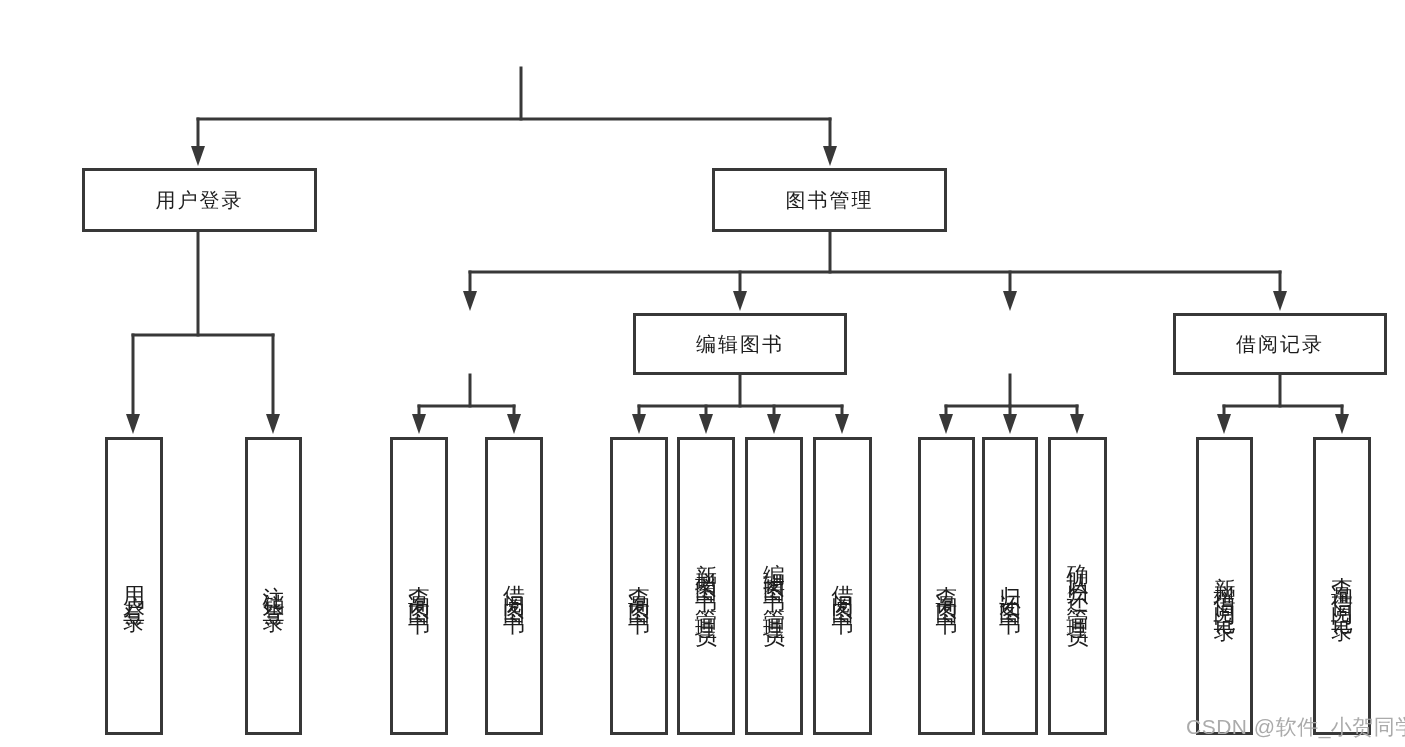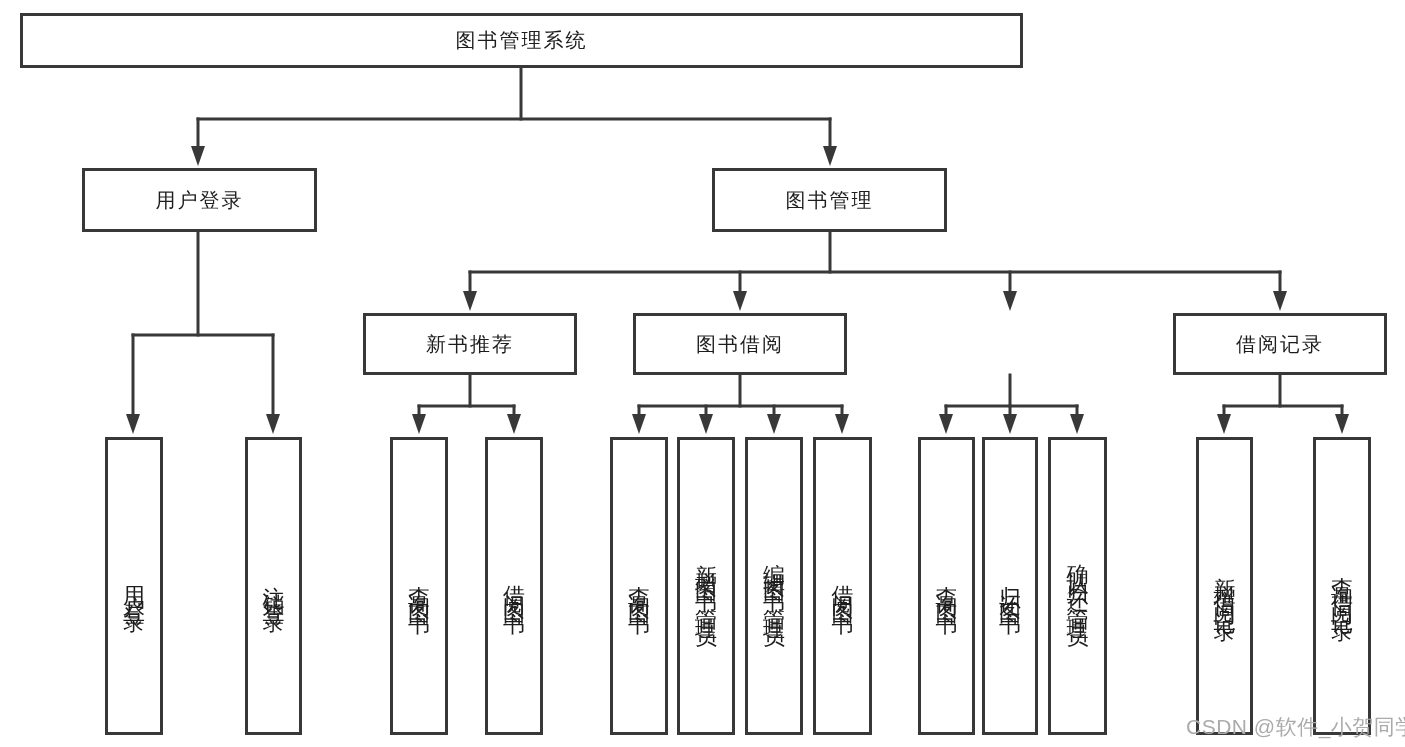--- a/index.html
+++ b/index.html
@@ -117,27 +117,25 @@
     <polygon points="1070,414 1084,414 1077,434" stroke="none"></polygon>
 
     <line x1="1280" y1="375" x2="1280" y2="406" fill="none"></line>
     <line x1="1224" y1="406" x2="1342" y2="406" fill="none"></line>
     <line x1="1224" y1="406" x2="1224" y2="420" fill="none"></line>
     <polygon points="1217,414 1231,414 1224,434" stroke="none"></polygon>
     <line x1="1342" y1="406" x2="1342" y2="420" fill="none"></line>
     <polygon points="1335,414 1349,414 1342,434" stroke="none"></polygon>
   </svg>
 
-  <div class="node hlabel" style="left:20px; top:13px; width:1003px; height:55px;">图书管理系统</div>
 
   <div class="node hlabel" style="left:82px; top:168px; width:235px; height:64px;">用户登录</div>
   <div class="node hlabel" style="left:712px; top:168px; width:235px; height:64px;">图书管理</div>
 
-  <div class="node hlabel" style="left:363px; top:313px; width:214px; height:62px;">新书推荐</div>
-  <div class="node hlabel" style="left:633px; top:313px; width:214px; height:62px;">图书借阅</div>
+  <div class="node hlabel" style="left:633px; top:313px; width:214px; height:62px;">编辑图书</div>
   <div class="node hlabel" style="left:1173px; top:313px; width:214px; height:62px;">借阅记录</div>
 
   <div class="node leaf" style="left:105px; top:437px; width:58px; height:298px;">用户登录</div>
   <div class="node leaf" style="left:245px; top:437px; width:57px; height:298px;">注销登录</div>
 
   <div class="node leaf" style="left:390px; top:437px; width:58px; height:298px;">查询图书</div>
   <div class="node leaf" style="left:485px; top:437px; width:58px; height:298px;">借阅图书</div>
 
   <div class="node leaf" style="left:610px; top:437px; width:58px; height:298px;">查询图书</div>
   <div class="node leaf" style="left:677px; top:437px; width:58px; height:298px;">新增图书（管理员）</div>

